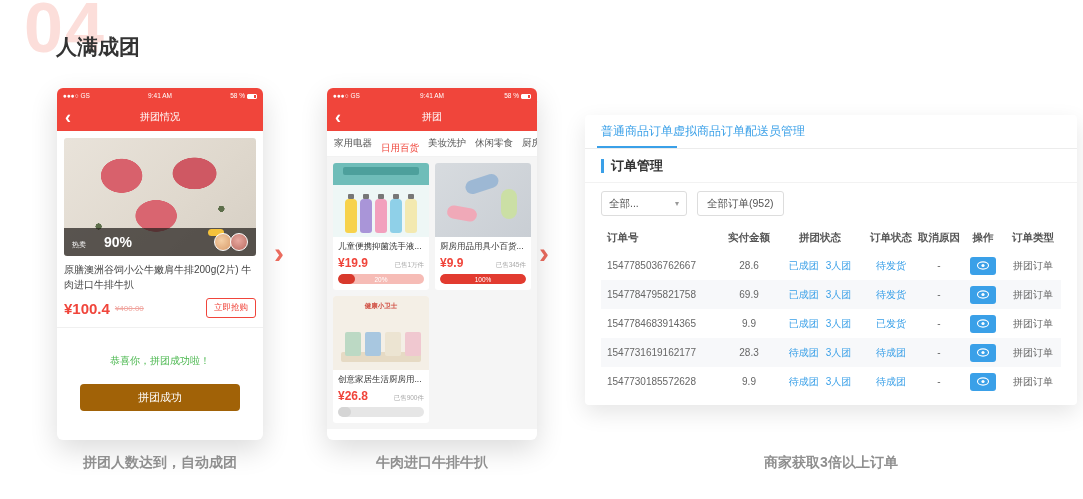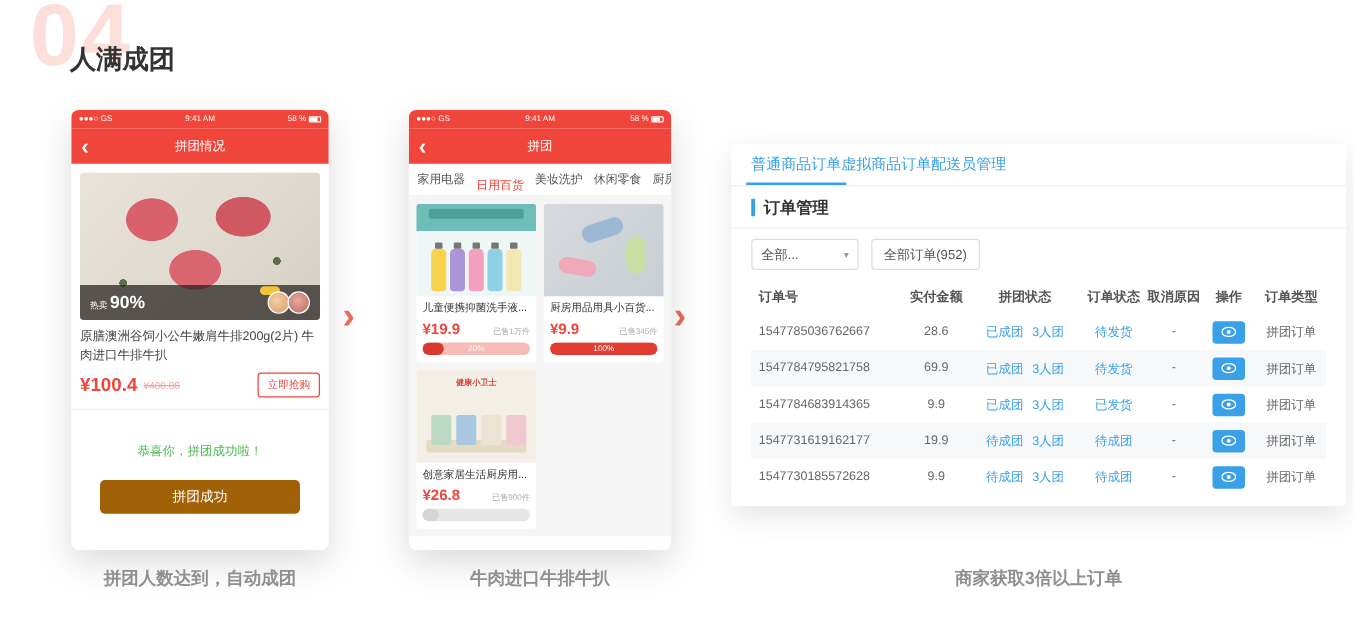--- a/index.html
+++ b/index.html
@@ -35,21 +35,21 @@
       radial-gradient(34px 26px at 48% 66%, #d96570 0 60%, transparent 62%),
       radial-gradient(10px 8px at 32% 30%, #f3e6e2 0 55%, transparent 60%),
       radial-gradient(9px 7px at 66% 28%, #f3e6e2 0 55%, transparent 60%),
       radial-gradient(8px 7px at 50% 64%, #f3e6e2 0 55%, transparent 60%),
       radial-gradient(5px 5px at 18% 75%, #5d6e4a 0 60%, transparent 65%),
       radial-gradient(5px 5px at 82% 60%, #5d6e4a 0 60%, transparent 65%),
       linear-gradient(135deg,#e9e3da 0%,#dfd8cd 60%,#d6cfc4 100%); }
   .meat-overlay { position:absolute; left:0; right:0; bottom:0; height:28px; background:rgba(35,30,28,.72);
     display:flex; align-items:center; justify-content:space-between; padding:0 8px; color:#fff; }
   .hot-label { font-size:7px; }
-  .hot-pct { font-size:14px; font-weight:700; margin-left:2px; }
+  .hot-pct { font-size:14px; font-weight:700; margin-left:18px; }
   .avatars { position:relative; width:40px; height:20px; }
   .avatar { position:absolute; width:18px; height:18px; border-radius:50%; border:1px solid #fff; top:1px; }
   .avatar.a1 { right:16px; background:radial-gradient(circle at 40% 40%, #f4cfa5, #d89a6a); }
   .avatar.a2 { right:0; background:radial-gradient(circle at 45% 40%, #e8a9a0, #b86a60); }
   .leader-badge { position:absolute; right:24px; top:-3px; width:16px; height:7px; border-radius:4px; background:#f5c23c; }
   .p1-title { font-size:10px; color:#444; line-height:1.45; margin-top:7px; }
   .p1-price-row { display:flex; align-items:center; margin-top:6px; }
   .p1-price { color:#f0453b; font-size:15px; font-weight:700; }
   .p1-oldprice { color:#f0a49e; font-size:8px; text-decoration:line-through; margin-left:5px; }
   .buy-btn { margin-left:auto; border:1px solid #f0453b; color:#f0453b; font-size:8.5px;
@@ -350,21 +350,21 @@
           <ellipse cx="6" cy="4.5" rx="5.5" ry="3.6" fill="none" stroke="#fff" stroke-width="1.1"></ellipse>
           <circle cx="6" cy="4.5" r="1.6" fill="#fff"></circle>
         </svg>
       </button>
     </span>
     <span class="c">拼团订单</span>
   </div>
 
   <div class="trow data">
     <span class="c-ono">1547731619162177</span>
-    <span class="c">19.9</span>
+    <span class="c">28.3</span>
     <span class="gstat">
       <span class="blue-txt">待成团</span>
       <span class="blue-txt">3人团</span>
     </span>
     <span class="c blue-txt">待成团</span>
     <span class="c">-</span>
     <span class="c">
       <button class="eye-btn">
         <svg width="12" height="9" viewBox="0 0 12 9">
           <ellipse cx="6" cy="4.5" rx="5.5" ry="3.6" fill="none" stroke="#fff" stroke-width="1.1"></ellipse>

